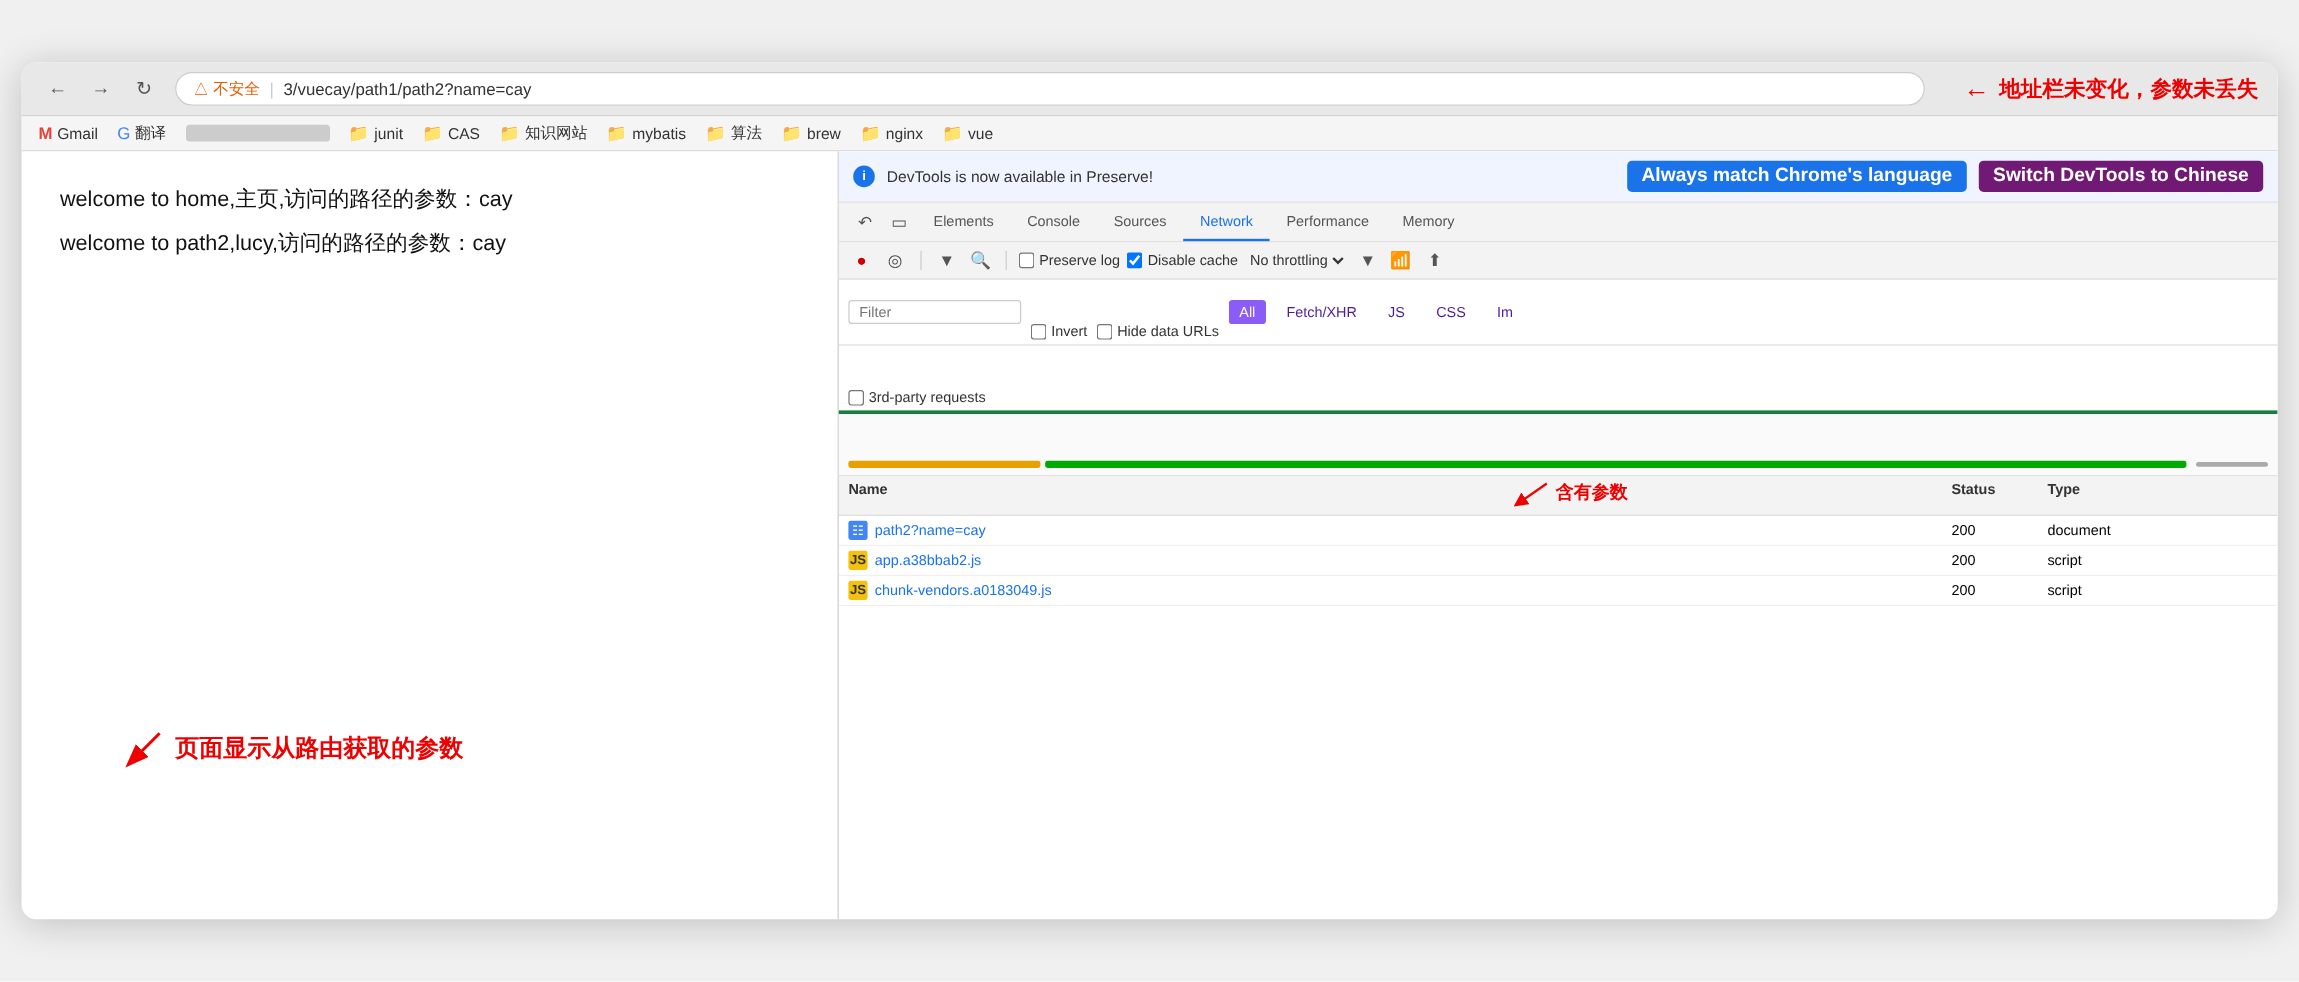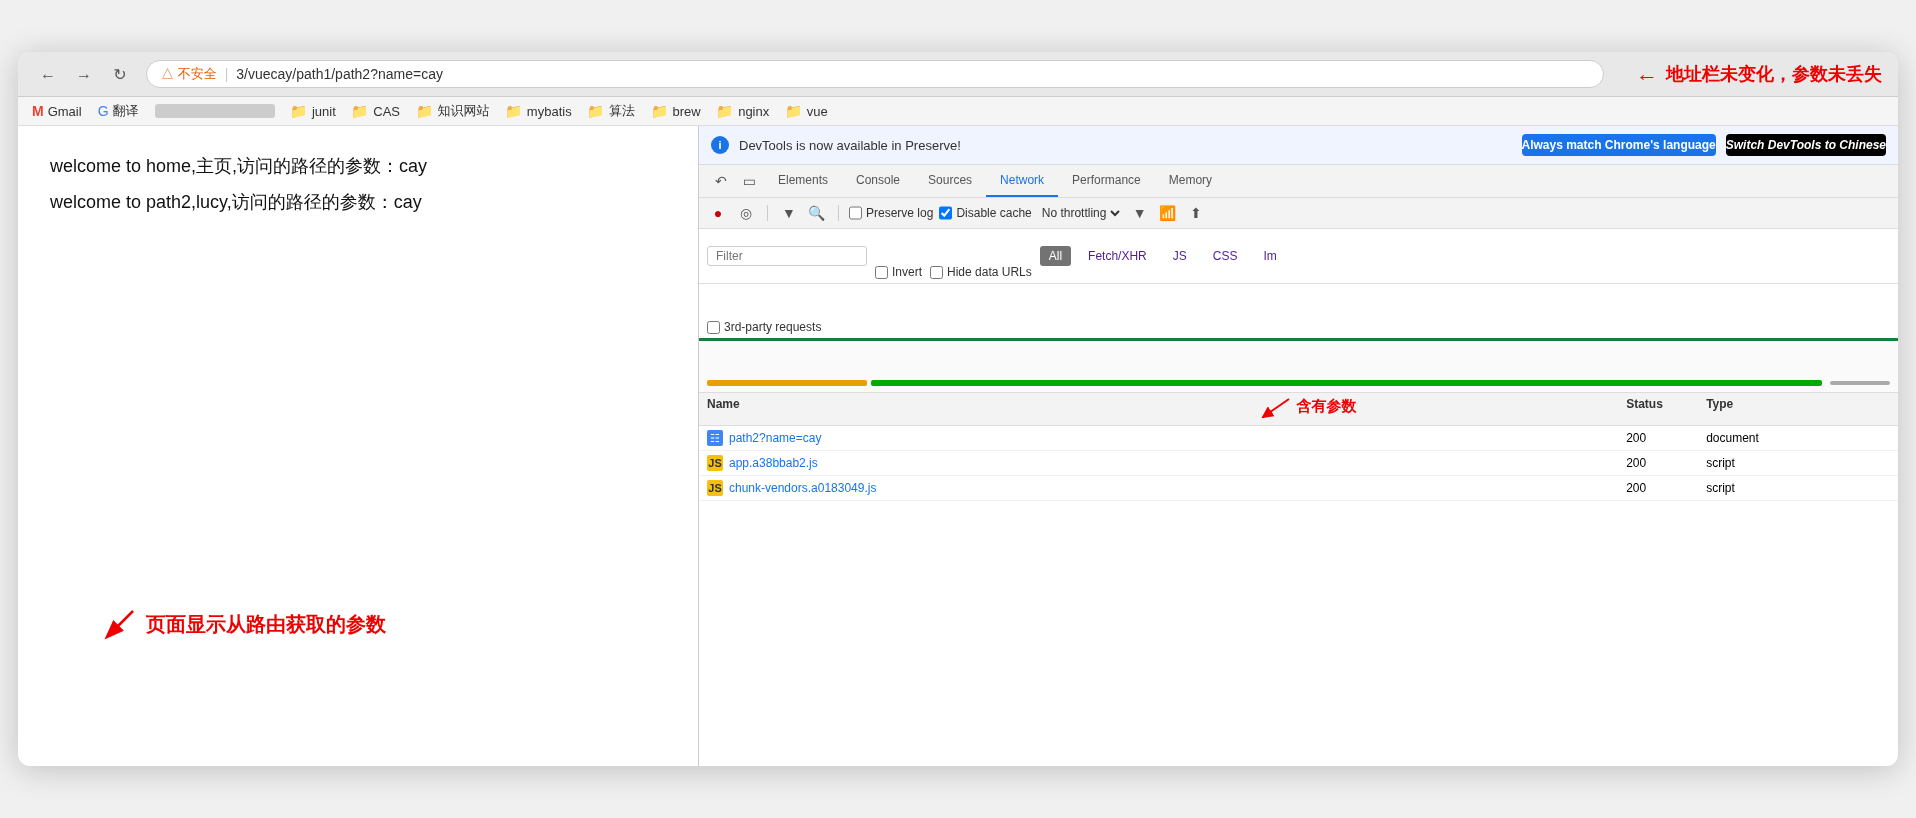--- a/index.html
+++ b/index.html
@@ -157,29 +157,29 @@
       display: flex;
       align-items: center;
       justify-content: center;
       color: white;
       font-size: 11px;
       font-weight: bold;
       flex-shrink: 0;
     }
     .banner-text { color: #333; flex: 1; }
     .banner-btn {
-      padding: 4px 0;
+      padding: 4px 12px;
       border-radius: 4px;
       border: none;
       cursor: pointer;
-      font-size: 12px;
+      font-size: 16px;
       font-weight: bold;
     }
     .banner-btn-primary { background: #1a73e8; color: white; }
-    .banner-btn-secondary { background: #000000; color: white; font-style: italic; }
+    .banner-btn-secondary { background: #701a75; color: white; }
     
     .devtools-tabs {
       display: flex;
       align-items: center;
       border-bottom: 1px solid #ddd;
       background: #f3f3f3;
       padding: 0 8px;
     }
     .devtools-tab {
       padding: 8px 14px;
@@ -246,41 +246,41 @@
       padding: 4px 8px;
       gap: 8px;
       border-bottom: 1px solid #ddd;
       flex-wrap: wrap;
     }
     .filter-input {
       border: 1px solid #ccc;
       border-radius: 3px;
       padding: 2px 8px;
       font-size: 12px;
-      width: 160px;
+      width: 144px;
     }
     .filter-checkbox-label {
       display: flex;
       align-items: center;
       gap: 4px;
       font-size: 12px;
       color: #333;
       margin-top: 32px;
     }
     .filter-type-btn {
       padding: 2px 8px;
       font-size: 12px;
       border: 1px solid transparent;
       border-radius: 3px;
       cursor: pointer;
       background: none;
       color: #4c1d95;
     }
     .filter-type-btn.active {
-      background: #737373;
+      background: #8b5cf6;
       color: white;
       border-radius: 3px;
     }
     
     .third-party-row {
       display: flex;
       align-items: center;
       padding: 4px 8px;
       border-bottom: 3px solid #15803d;
     }

